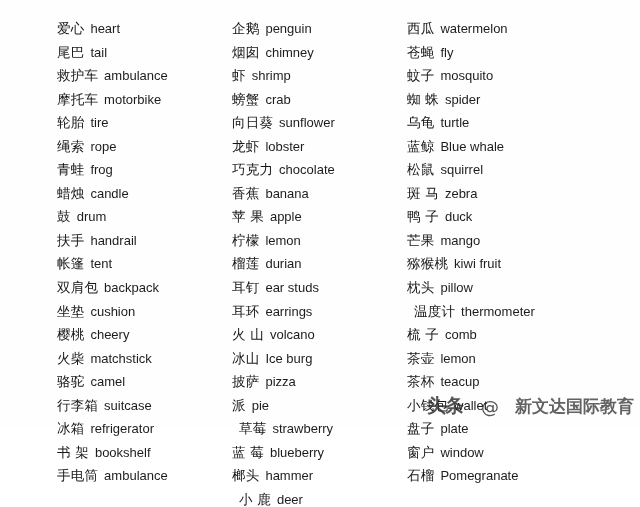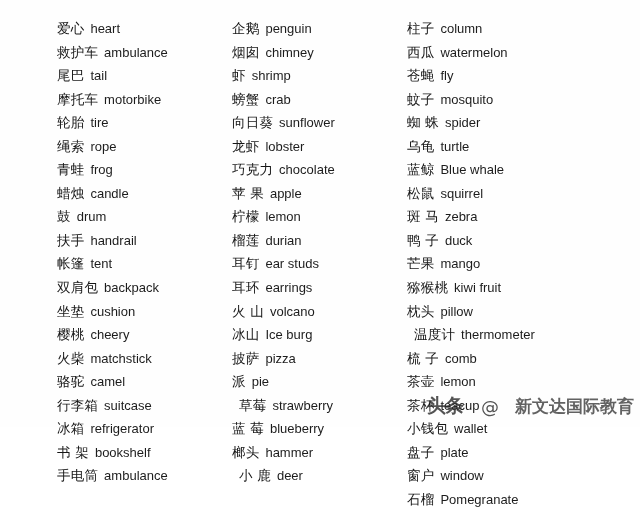--- a/index.html
+++ b/index.html
@@ -93,22 +93,22 @@
 </style>
 </head>
 <body>
 
 <div id="vocab-sheet">
 
   <div class="columns">
 
     <div class="column column-0">
         <div class="entry"><span class="zh">爱心</span><span class="en">heart</span></div>
+        <div class="entry"><span class="zh">尾巴</span><span class="en">tail</span></div>
         <div class="entry"><span class="zh">救护车</span><span class="en">ambulance</span></div>
-        <div class="entry"><span class="zh">尾巴</span><span class="en">tail</span></div>
         <div class="entry"><span class="zh">摩托车</span><span class="en">motorbike</span></div>
         <div class="entry"><span class="zh">轮胎</span><span class="en">tire</span></div>
         <div class="entry"><span class="zh">绳索</span><span class="en">rope</span></div>
         <div class="entry"><span class="zh">青蛙</span><span class="en">frog</span></div>
         <div class="entry"><span class="zh">蜡烛</span><span class="en">candle</span></div>
         <div class="entry"><span class="zh">鼓</span><span class="en">drum</span></div>
         <div class="entry"><span class="zh">扶手</span><span class="en">handrail</span></div>
         <div class="entry"><span class="zh">帐篷</span><span class="en">tent</span></div>
         <div class="entry"><span class="zh">双肩包</span><span class="en">backpack</span></div>
         <div class="entry"><span class="zh">坐垫</span><span class="en">cushion</span></div>
@@ -121,36 +121,36 @@
         <div class="entry"><span class="zh">手电筒</span><span class="en">ambulance</span></div>
       </div>
     <div class="column column-1">
         <div class="entry"><span class="zh">企鹅</span><span class="en">penguin</span></div>
         <div class="entry"><span class="zh">烟囱</span><span class="en">chimney</span></div>
         <div class="entry"><span class="zh">虾</span><span class="en">shrimp</span></div>
         <div class="entry"><span class="zh">螃蟹</span><span class="en">crab</span></div>
         <div class="entry"><span class="zh">向日葵</span><span class="en">sunflower</span></div>
         <div class="entry"><span class="zh">龙虾</span><span class="en">lobster</span></div>
         <div class="entry"><span class="zh">巧克力</span><span class="en">chocolate</span></div>
+        <div class="entry"><span class="zh">香蕉</span><span class="en">banana</span></div>
         <div class="entry"><span class="zh">苹 果</span><span class="en">apple</span></div>
         <div class="entry"><span class="zh">柠檬</span><span class="en">lemon</span></div>
         <div class="entry"><span class="zh">榴莲</span><span class="en">durian</span></div>
         <div class="entry"><span class="zh">耳钉</span><span class="en">ear studs</span></div>
         <div class="entry"><span class="zh">耳环</span><span class="en">earrings</span></div>
         <div class="entry"><span class="zh">火 山</span><span class="en">volcano</span></div>
         <div class="entry"><span class="zh">冰山</span><span class="en">Ice burg</span></div>
         <div class="entry"><span class="zh">披萨</span><span class="en">pizza</span></div>
         <div class="entry"><span class="zh">派</span><span class="en">pie</span></div>
         <div class="entry indent"><span class="zh">草莓</span><span class="en">strawberry</span></div>
         <div class="entry"><span class="zh">蓝 莓</span><span class="en">blueberry</span></div>
         <div class="entry"><span class="zh">榔头</span><span class="en">hammer</span></div>
         <div class="entry indent"><span class="zh">小 鹿</span><span class="en">deer</span></div>
       </div>
     <div class="column column-2">
-        <div class="entry"><span class="zh">柱子</span><span class="en">column</span></div>
         <div class="entry"><span class="zh">西瓜</span><span class="en">watermelon</span></div>
         <div class="entry"><span class="zh">苍蝇</span><span class="en">fly</span></div>
         <div class="entry"><span class="zh">蚊子</span><span class="en">mosquito</span></div>
         <div class="entry"><span class="zh">蜘 蛛</span><span class="en">spider</span></div>
         <div class="entry"><span class="zh">乌龟</span><span class="en">turtle</span></div>
         <div class="entry"><span class="zh">蓝鲸</span><span class="en">Blue whale</span></div>
         <div class="entry"><span class="zh">松鼠</span><span class="en">squirrel</span></div>
         <div class="entry"><span class="zh">斑 马</span><span class="en">zebra</span></div>
         <div class="entry"><span class="zh">鸭 子</span><span class="en">duck</span></div>
         <div class="entry"><span class="zh">芒果</span><span class="en">mango</span></div>

